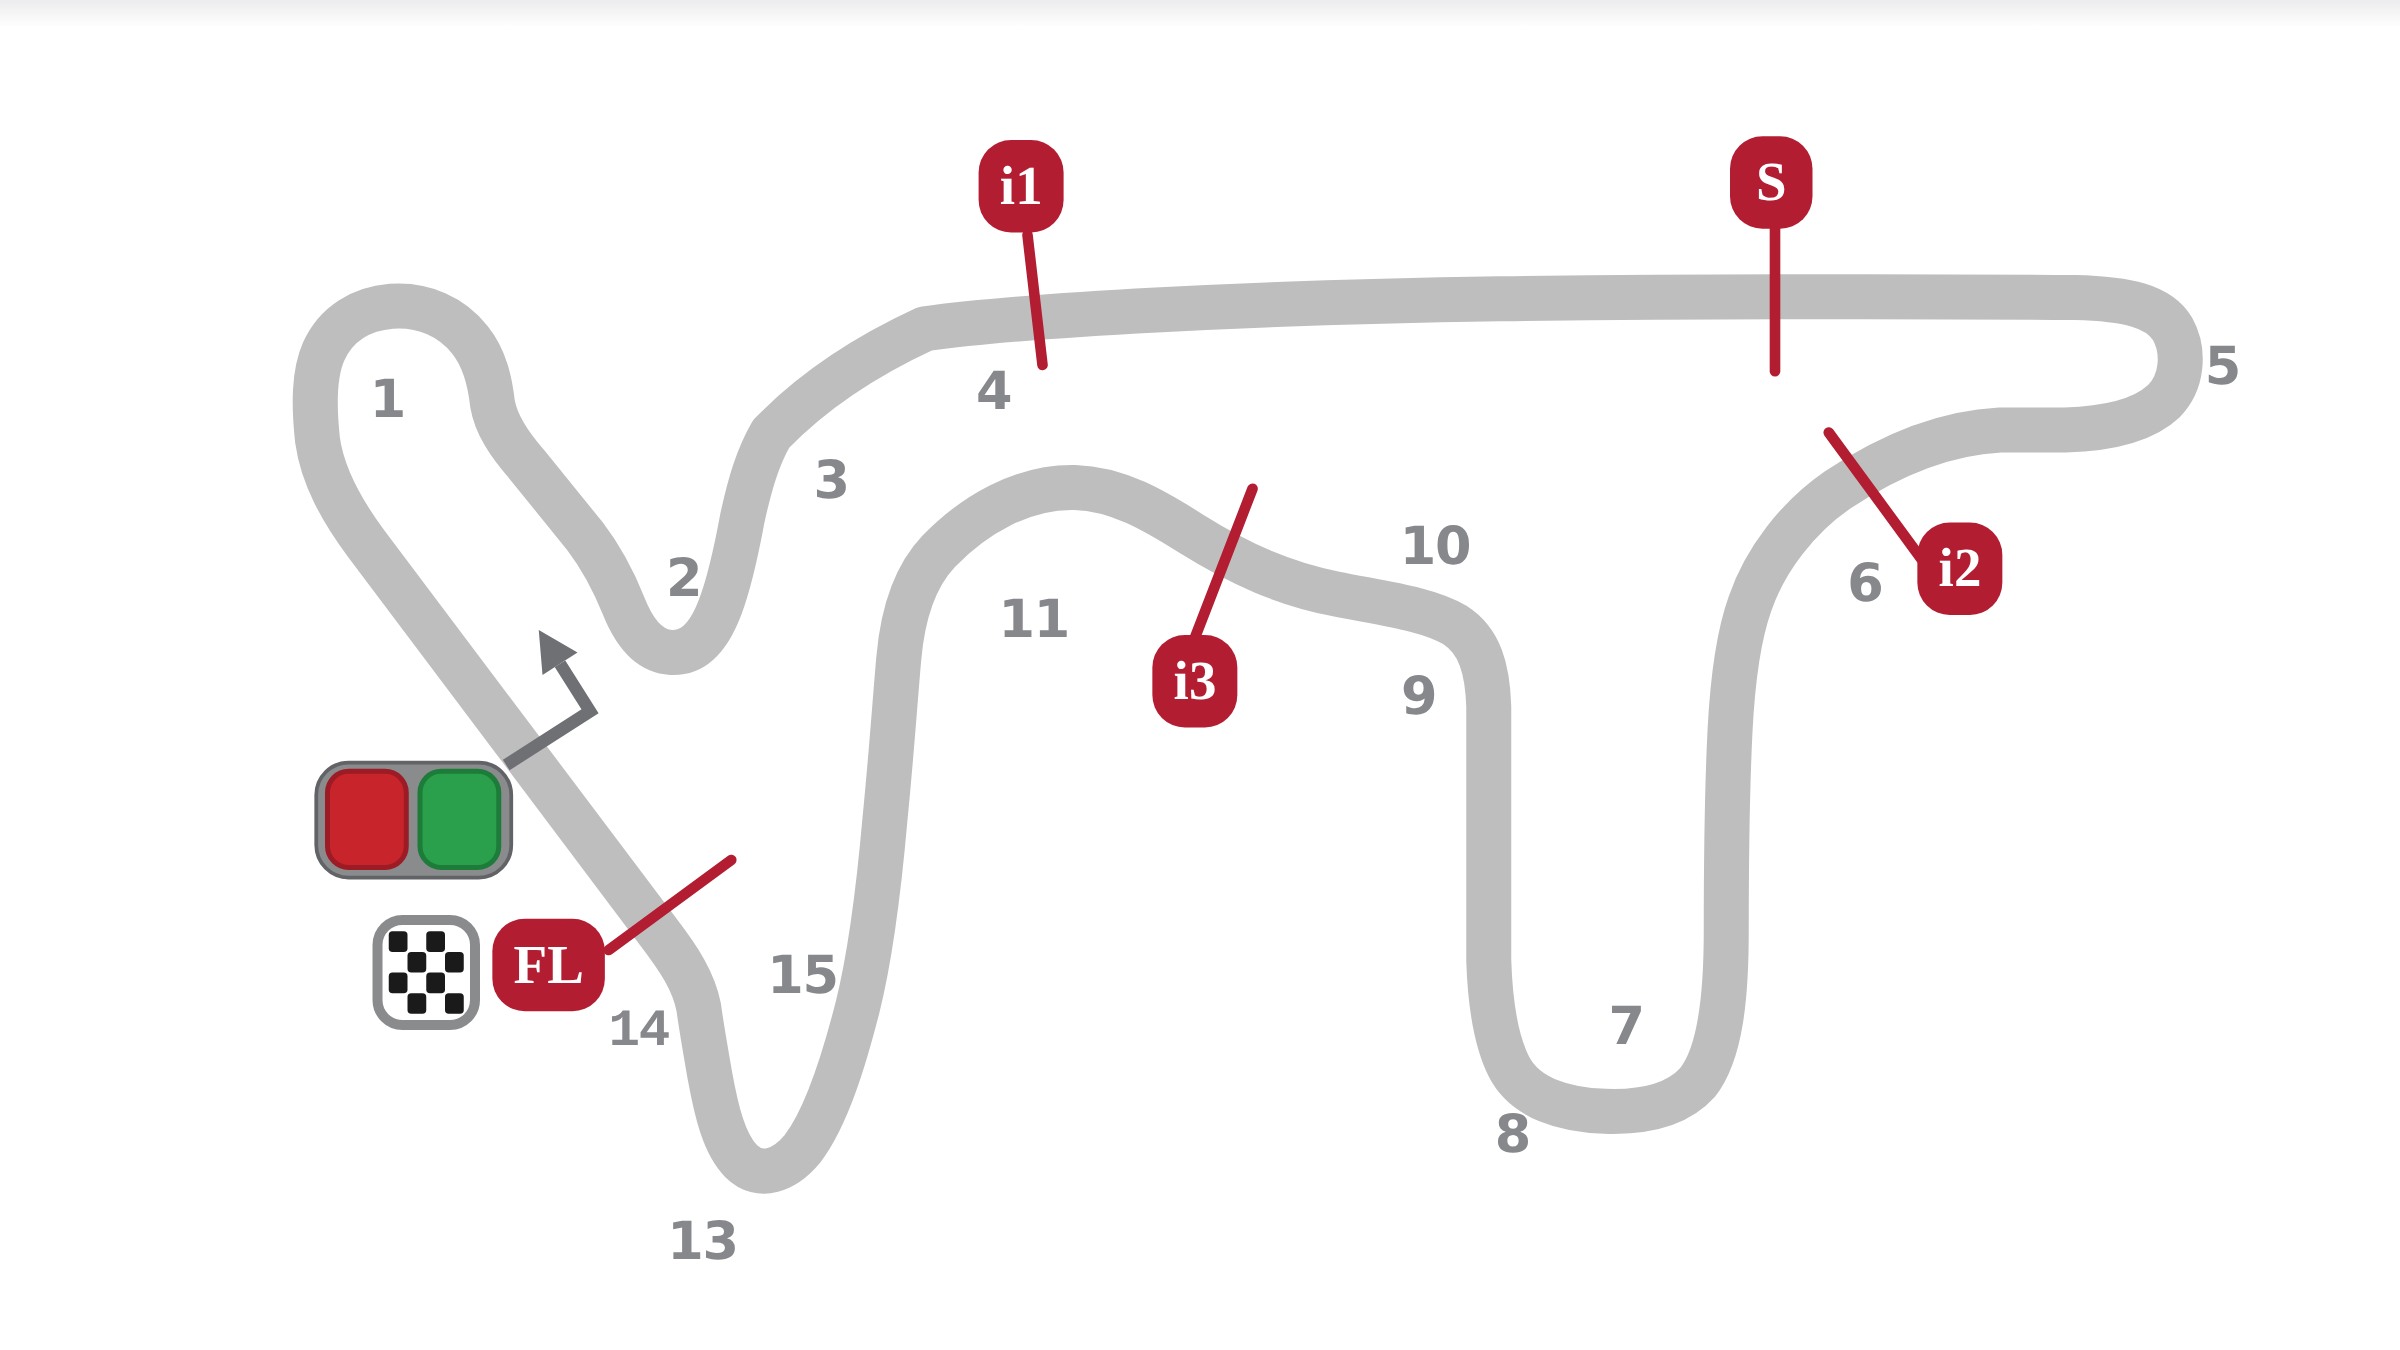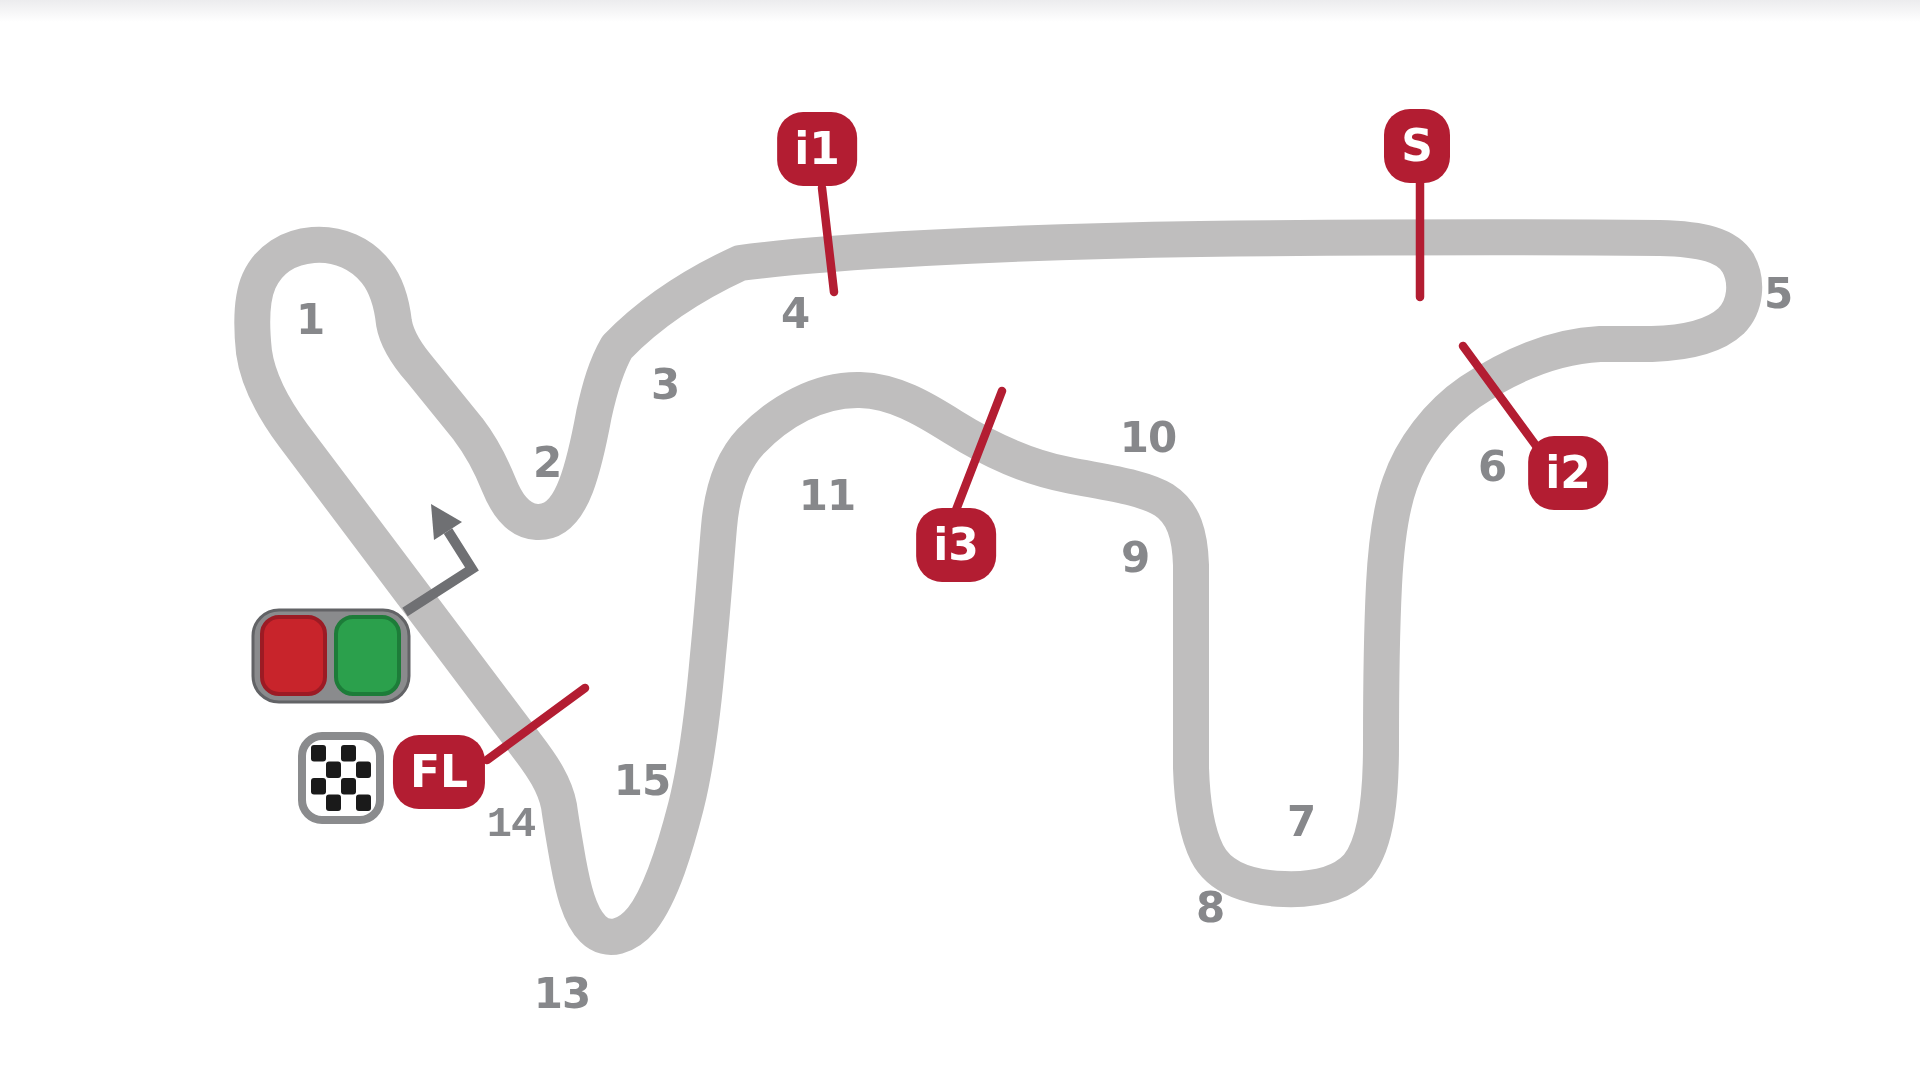--- a/index.html
+++ b/index.html
@@ -39,20 +39,21 @@
     color:#ffffff;
     font-size:44px;
     font-weight:700;
     line-height:1;
     padding:15px 17px 15px 17px;
     border-radius:26px;
     min-width:32px;
     text-align:center;
     white-space:nowrap;
     user-select:none;
+    font-family:Liberation Serif, serif;
   }
 </style>
 </head>
 <body>
 
 <div id="stage">
   <div id="top-shadow"></div>
 
   <svg id="track-svg" width="1920" height="1080" viewBox="0 0 1920 1080">
 
@@ -145,17 +146,17 @@
       <div class="turn-label" style="left: 1301px; top: 821px;">7</div>
       <div class="turn-label" style="left: 1210px; top: 907px;">8</div>
       <div class="turn-label" style="left: 1135px; top: 557px;">9</div>
       <div class="turn-label" style="left: 1148px; top: 437px;">10</div>
       <div class="turn-label" style="left: 827px; top: 495px;">11</div>
       <div class="turn-label" style="left: 642px; top: 780px;">15</div>
       <div class="turn-label" style="left: 562px; top: 993px;">13</div>
       <div class="turn-label" style="left: 511px; top: 825px; font-family: Liberation Mono, monospace;">14</div>
       <div class="marker-badge" style="left: 817px; top: 149px;">i1</div>
       <div class="marker-badge" style="left: 1417px; top: 146px;">S</div>
-      <div class="marker-badge" style="left: 1568px; top: 473px;">i2</div>
+      <div class="marker-badge" style="left: 1568px; top: 455px;">i2</div>
       <div class="marker-badge" style="left: 956px; top: 545px; text-align: right;">i3</div>
       <div class="marker-badge" style="left: 439px; top: 772px;">FL</div>
     </div>
 </div>
 
 </body></html>

